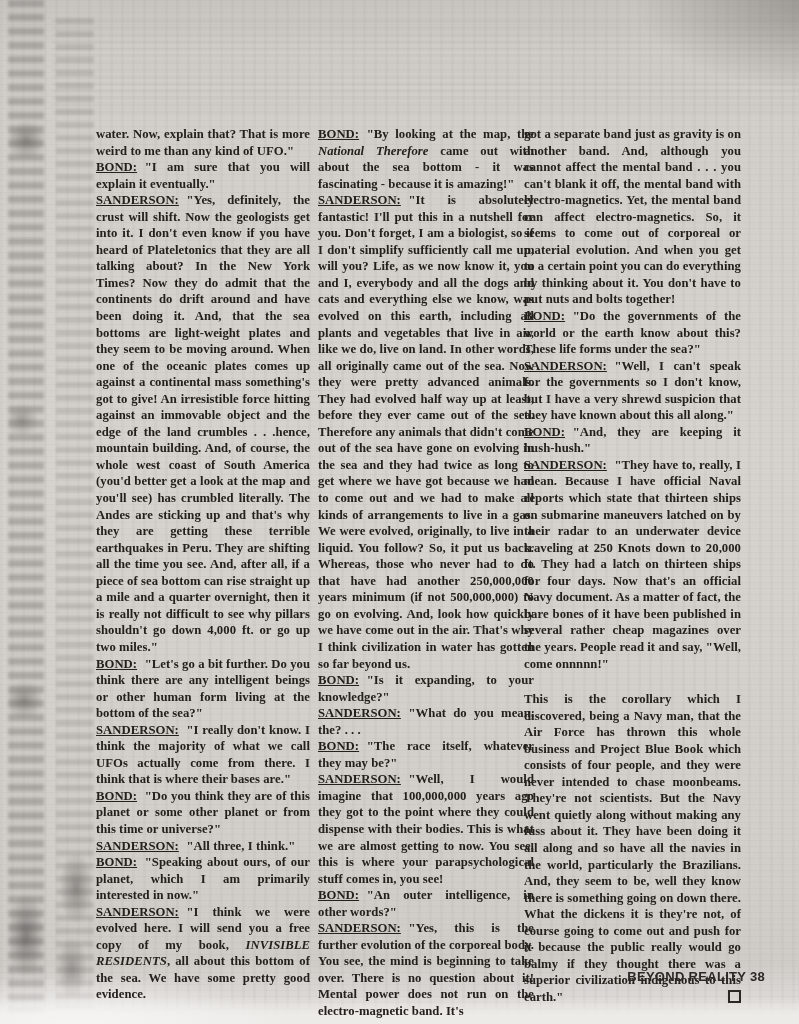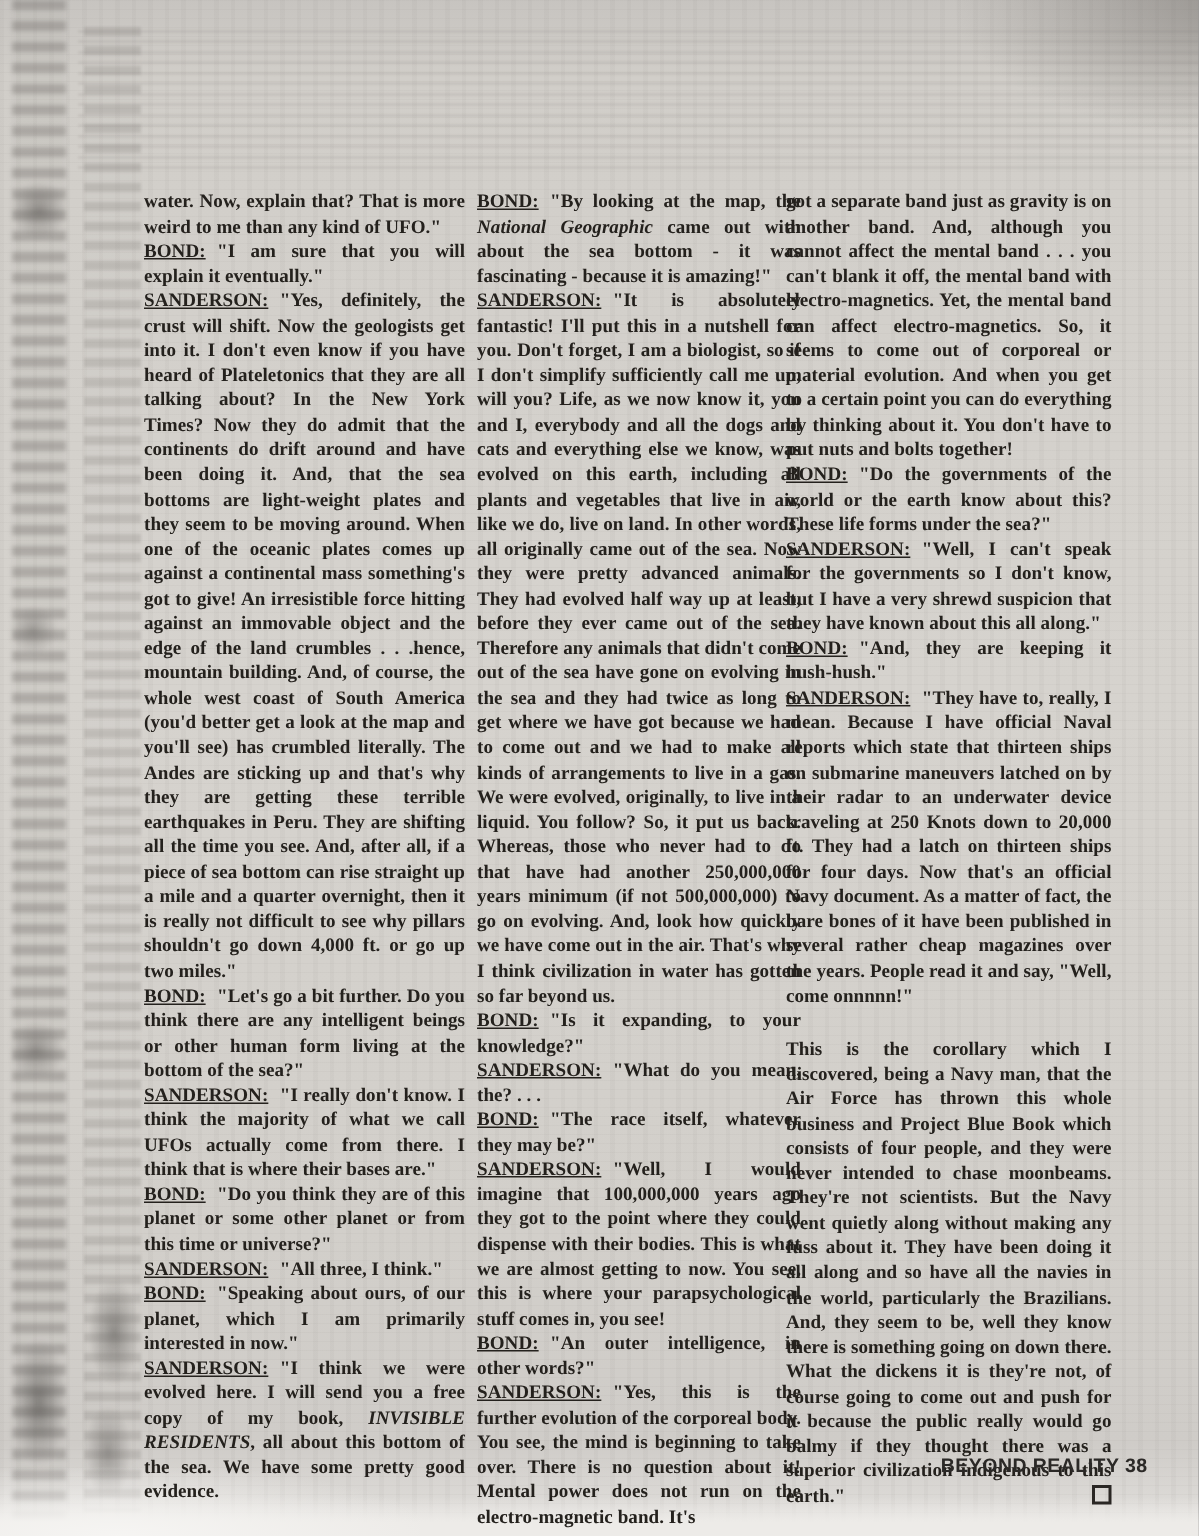--- a/index.html
+++ b/index.html
@@ -96,21 +96,21 @@
       <p class="para"><span class="speaker">BOND:</span><span>"I am sure that you will explain it eventually."</span></p>
       <p class="para"><span class="speaker">SANDERSON:</span><span>"Yes, definitely, the crust will shift. Now the geologists get into it. I don't even know if you have heard of Plateletonics that they are all talking about? In the New York Times? Now they do admit that the continents do drift around and have been doing it. And, that the sea bottoms are light-weight plates and they seem to be moving around. When one of the oceanic plates comes up against a continental mass something's got to give! An irresistible force hitting against an immovable object and the edge of the land crumbles . . .hence, mountain building. And, of course, the whole west coast of South America (you'd better get a look at the map and you'll see) has crumbled literally. The Andes are sticking up and that's why they are getting these terrible earthquakes in Peru. They are shifting all the time you see. And, after all, if a piece of sea bottom can rise straight up a mile and a quarter overnight, then it is really not difficult to see why pillars shouldn't go down 4,000 ft. or go up two miles."</span></p>
       <p class="para"><span class="speaker">BOND:</span><span>"Let's go a bit further. Do you think there are any intelligent beings or other human form living at the bottom of the sea?"</span></p>
       <p class="para"><span class="speaker">SANDERSON:</span><span>"I really don't know. I think the majority of what we call UFOs actually come from there. I think that is where their bases are."</span></p>
       <p class="para"><span class="speaker">BOND:</span><span>"Do you think they are of this planet or some other planet or from this time or universe?"</span></p>
       <p class="para"><span class="speaker">SANDERSON:</span><span>"All three, I think."</span></p>
       <p class="para"><span class="speaker">BOND:</span><span>"Speaking about ours, of our planet, which I am primarily interested in now."</span></p>
       <p class="para"><span class="speaker">SANDERSON:</span><span>"I think we were evolved here. I will send you a free copy of my book, </span><span class="italic">INVISIBLE RESIDENTS</span><span>, all about this bottom of the sea. We have some pretty good evidence.</span></p>
     </div>
   <div class="text-column col-2">
-      <p class="para"><span class="speaker">BOND:</span><span>"By looking at the map, the </span><span class="italic">National Geographic</span><span> came out with about the sea bottom - it was fascinating - because it is amazing!"</span></p>
+      <p class="para"><span class="speaker">BOND:</span><span>"By looking at the map, the </span><span class="italic">National Therefore</span><span> came out with about the sea bottom - it was fascinating - because it is amazing!"</span></p>
       <p class="para"><span class="speaker">SANDERSON:</span><span>"It is absolutely fantastic! I'll put this in a nutshell for you. Don't forget, I am a biologist, so if I don't simplify sufficiently call me up, will you? Life, as we now know it, you and I, everybody and all the dogs and cats and everything else we know, was evolved on this earth, including all plants and vegetables that live in air, like we do, live on land. In other words, all originally came out of the sea. Now they were pretty advanced animals. They had evolved half way up at least, before they ever came out of the sea. Therefore any animals that didn't come out of the sea have gone on evolving in the sea and they had twice as long to get where we have got because we had to come out and we had to make all kinds of arrangements to live in a gas. We were evolved, originally, to live in a liquid. You follow? So, it put us back. Whereas, those who never had to do that have had another 250,000,000 years minimum (if not 500,000,000) to go on evolving. And, look how quickly we have come out in the air. That's why I think civilization in water has gotten so far beyond us.</span></p>
       <p class="para"><span class="speaker">BOND:</span><span>"Is it expanding, to your knowledge?"</span></p>
       <p class="para"><span class="speaker">SANDERSON:</span><span>"What do you mean, the? . . .</span></p>
       <p class="para"><span class="speaker">BOND:</span><span>"The race itself, whatever they may be?"</span></p>
       <p class="para"><span class="speaker">SANDERSON:</span><span>"Well, I would imagine that 100,000,000 years ago they got to the point where they could dispense with their bodies. This is what we are almost getting to now. You see, this is where your parapsychological stuff comes in, you see!</span></p>
       <p class="para"><span class="speaker">BOND:</span><span>"An outer intelligence, in other words?"</span></p>
       <p class="para"><span class="speaker">SANDERSON:</span><span>"Yes, this is the further evolution of the corporeal body. You see, the mind is beginning to take over. There is no question about it! Mental power does not run on the electro-magnetic band. It's</span></p>
     </div>
   <div class="text-column col-3">
       <p class="para"><span>got a separate band just as gravity is on another band. And, although you cannot affect the mental band . . . you can't blank it off, the mental band with electro-magnetics. Yet, the mental band can affect electro-magnetics. So, it seems to come out of corporeal or material evolution. And when you get to a certain point you can do everything by thinking about it. You don't have to put nuts and bolts together!</span></p>

